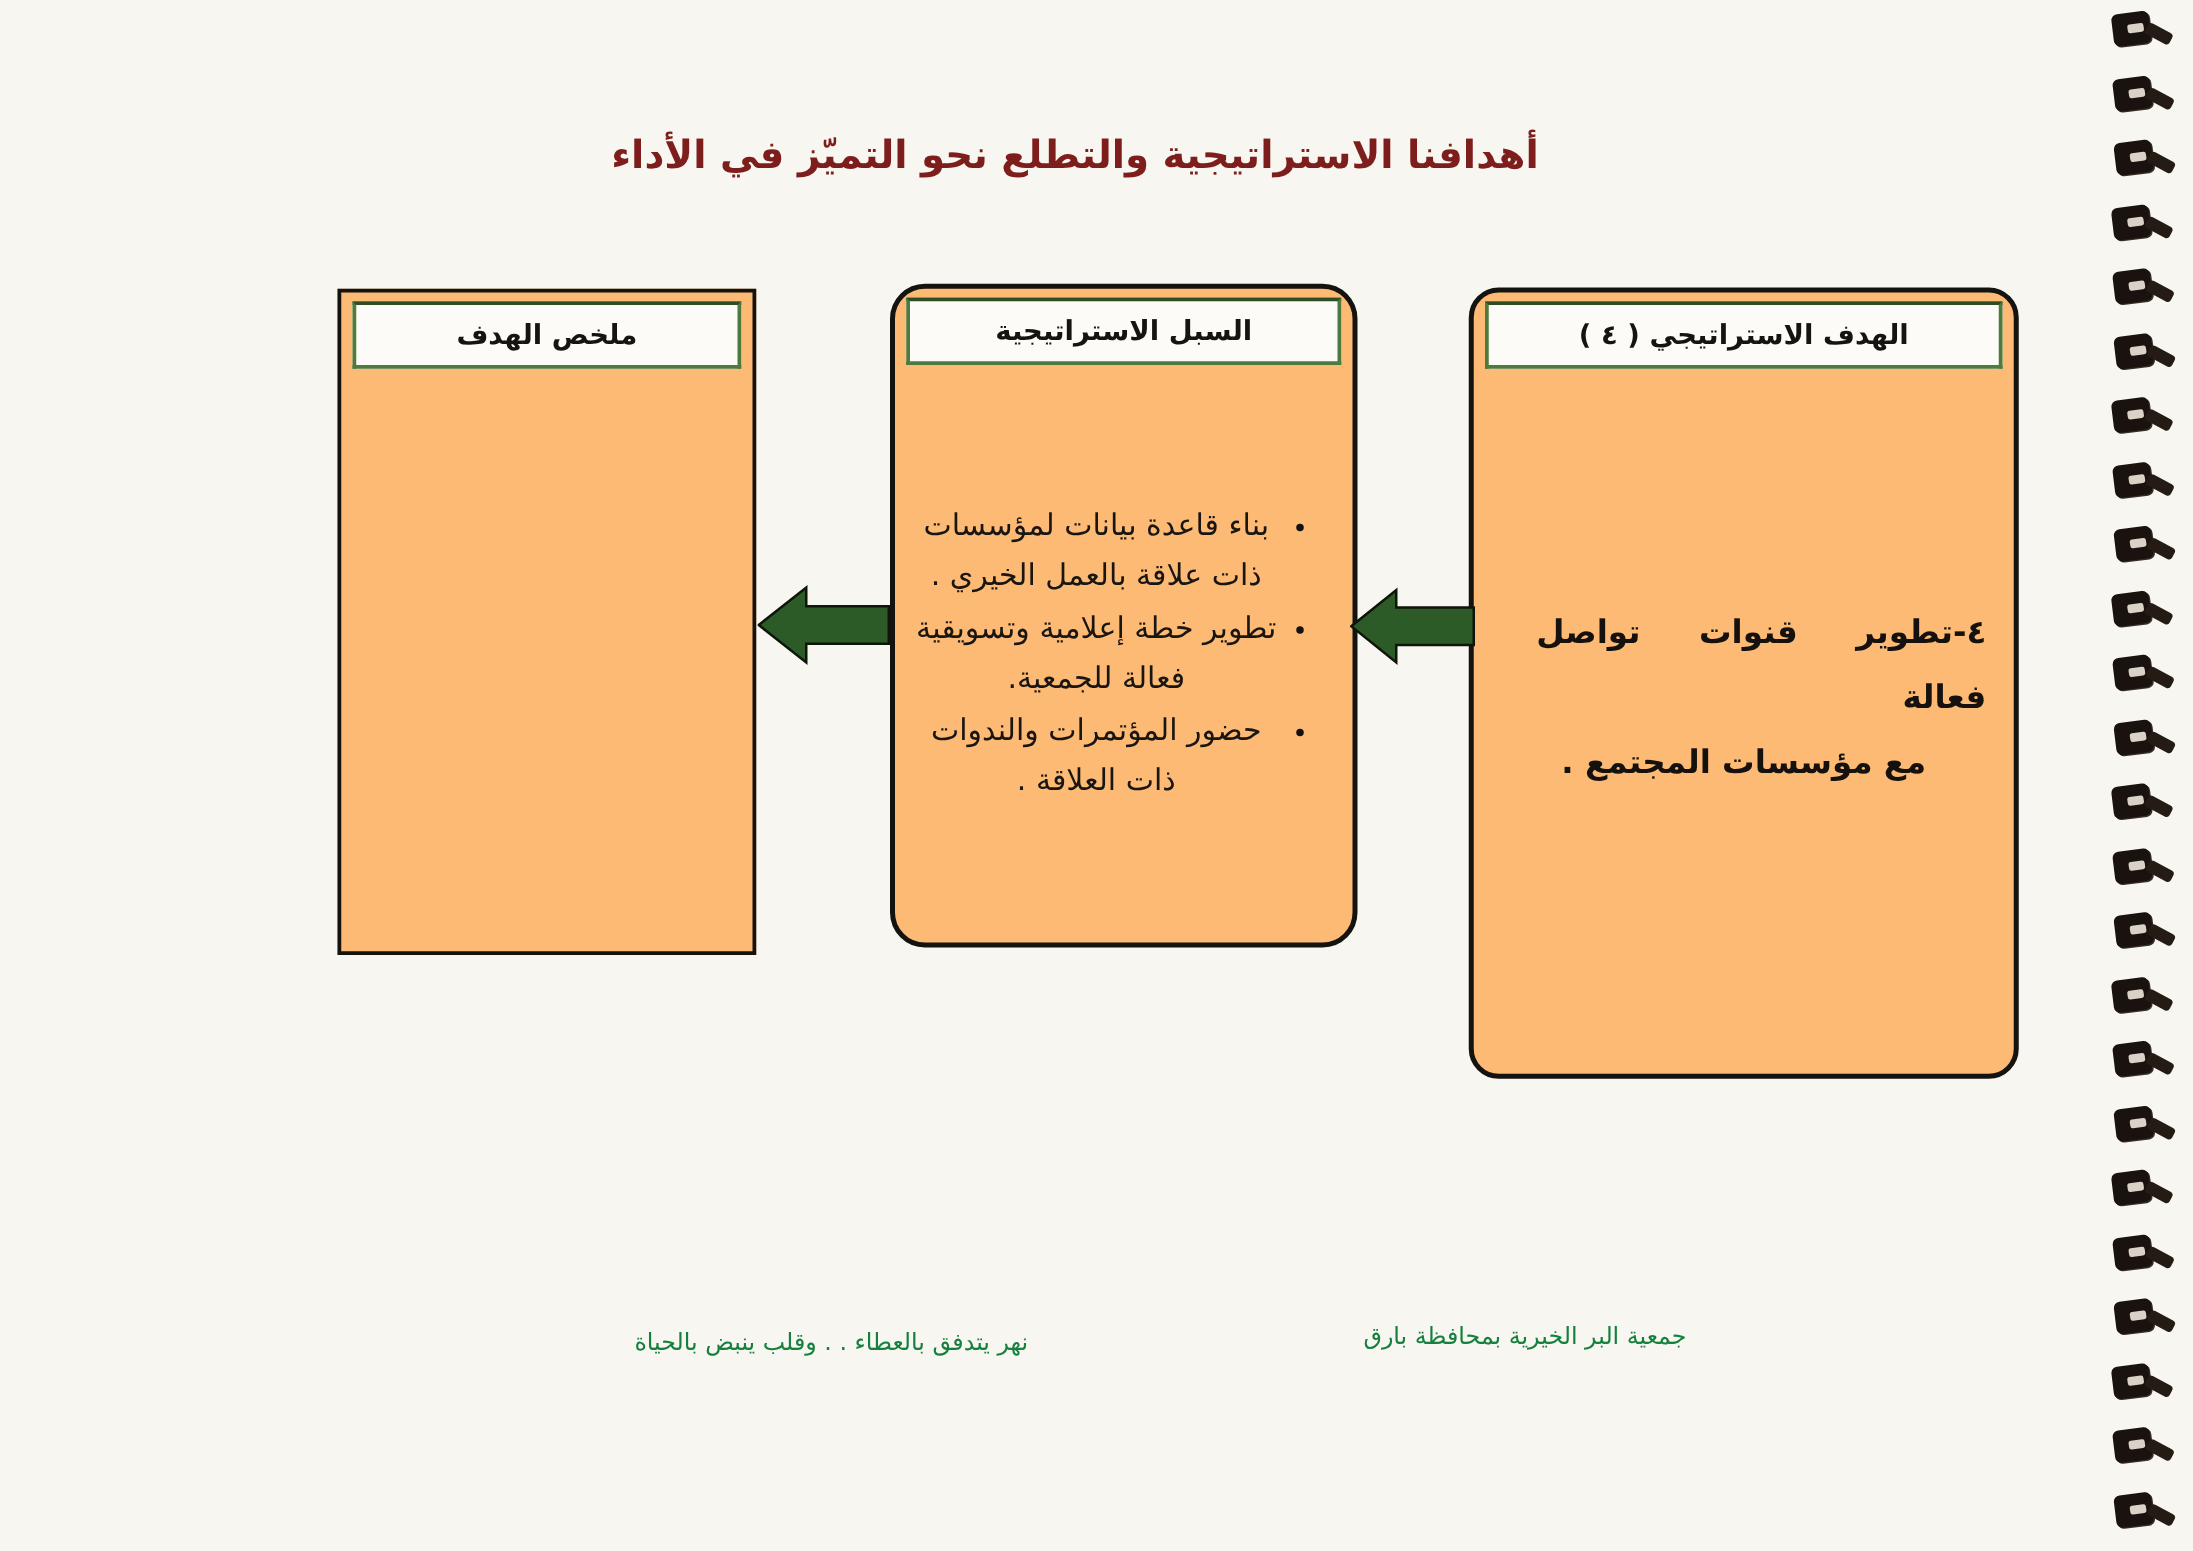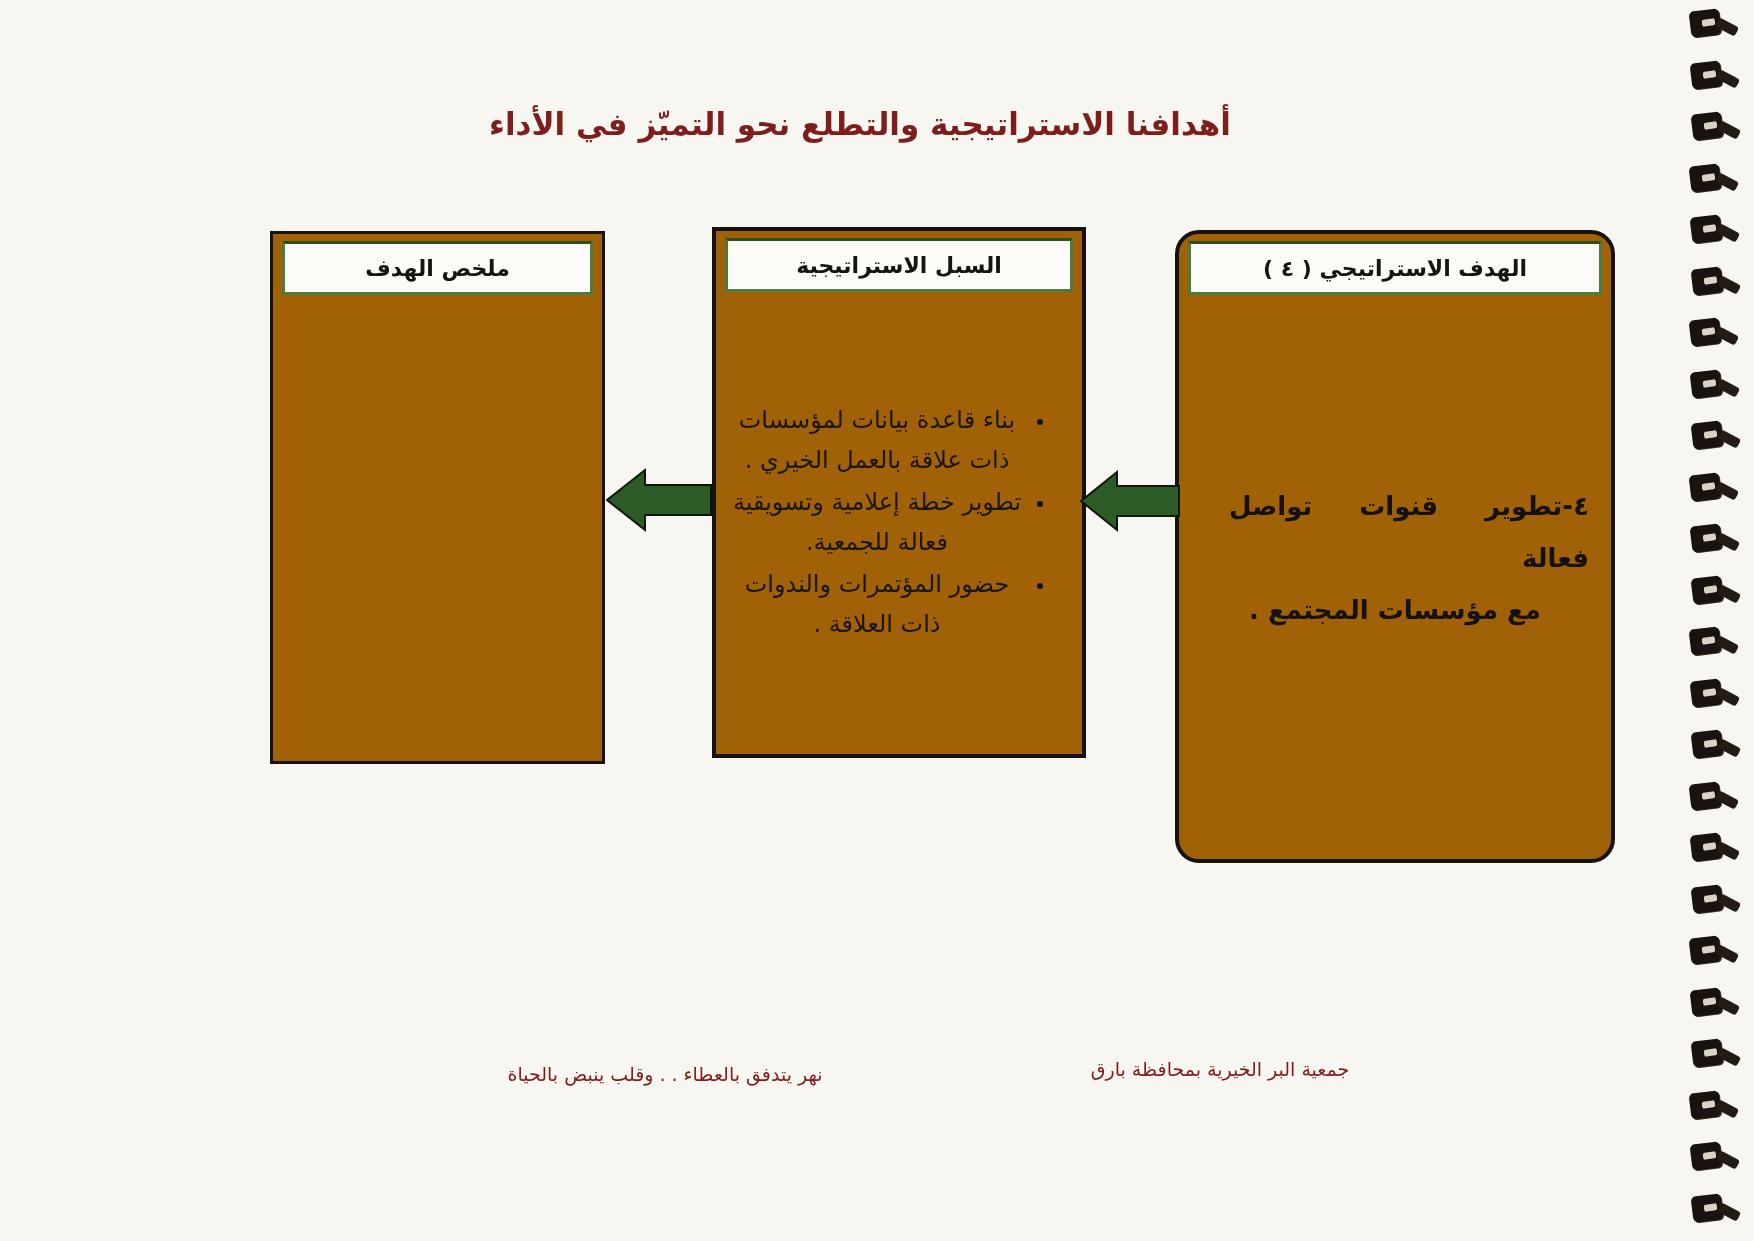--- a/index.html
+++ b/index.html
@@ -14,42 +14,42 @@
   
   .page-title{
     position:absolute;left:360px;top:106px;width:1000px;
     text-align:center;direction:rtl;
     font-size:31px;font-weight:bold;color:#7e1e1c;
     letter-spacing:0px;
   }
 
   
   .frame{
-    position:absolute;background:#a16207;border:4px solid #15130f;
+    position:absolute;background:#fdba74;border:4px solid #15130f;
   }
   .frame-header{
     position:relative;margin:7px 9px 0 9px;height:48px;
     border:3px solid #4d7b3d;border-top-color:#2e4d22;
     background:#fcfbf7;
     display:flex;align-items:center;justify-content:center;
     direction:rtl;
     font-weight:bold;font-size:22px;color:#161310;
   }
 
   
   .goal-box{left:1175px;top:230px;width:432px;height:625px;border-radius:24px;}
   .goal-body{
     margin:185px 22px 0 22px;direction:rtl;
     font-size:26px;font-weight:900;line-height:52px;color:#14110e;
   }
   .goal-line1{text-align:justify;text-align-last:justify;margin-left:28px;}
   .goal-line2{text-align:center;}
 
   
-  .means-box{left:712px;top:227px;width:366px;height:523px;}
+  .means-box{left:712px;top:227px;width:366px;height:523px;border-radius:28px;}
   .means-list{
     margin:108px 30px 0 14px;padding:0 28px 0 0;direction:rtl;
     font-size:24px;line-height:40px;color:#181512;
     list-style:disc outside;
   }
   .means-list li{text-align:center;margin-bottom:2px;}
   .means-list li::marker{color:#111;font-size:20px;}
 
   
   .summary-box{left:270px;top:231px;width:329px;height:527px;border-width:3px;}
@@ -75,21 +75,21 @@
     position:absolute;left:14px;top:11px;width:13px;height:7px;
     background:#d9d3c7;border-radius:2px;transform:rotate(-8deg);
   }
   .loop .wire{
     position:absolute;left:28px;top:14px;width:22px;height:10px;
     background:#241b15;border-radius:3px;transform:rotate(28deg);
   }
 
   
   .footer-text{
-    position:absolute;direction:rtl;font-size:19px;color:#7f1d1d;
+    position:absolute;direction:rtl;font-size:19px;color:#15803d;
     text-align:center;
   }
   .footer-slogan{left:455px;top:1063px;width:420px;}
   .footer-org{left:1020px;top:1058px;width:400px;}
 </style>
 </head>
 <body>
 
 <div class="page">
 

